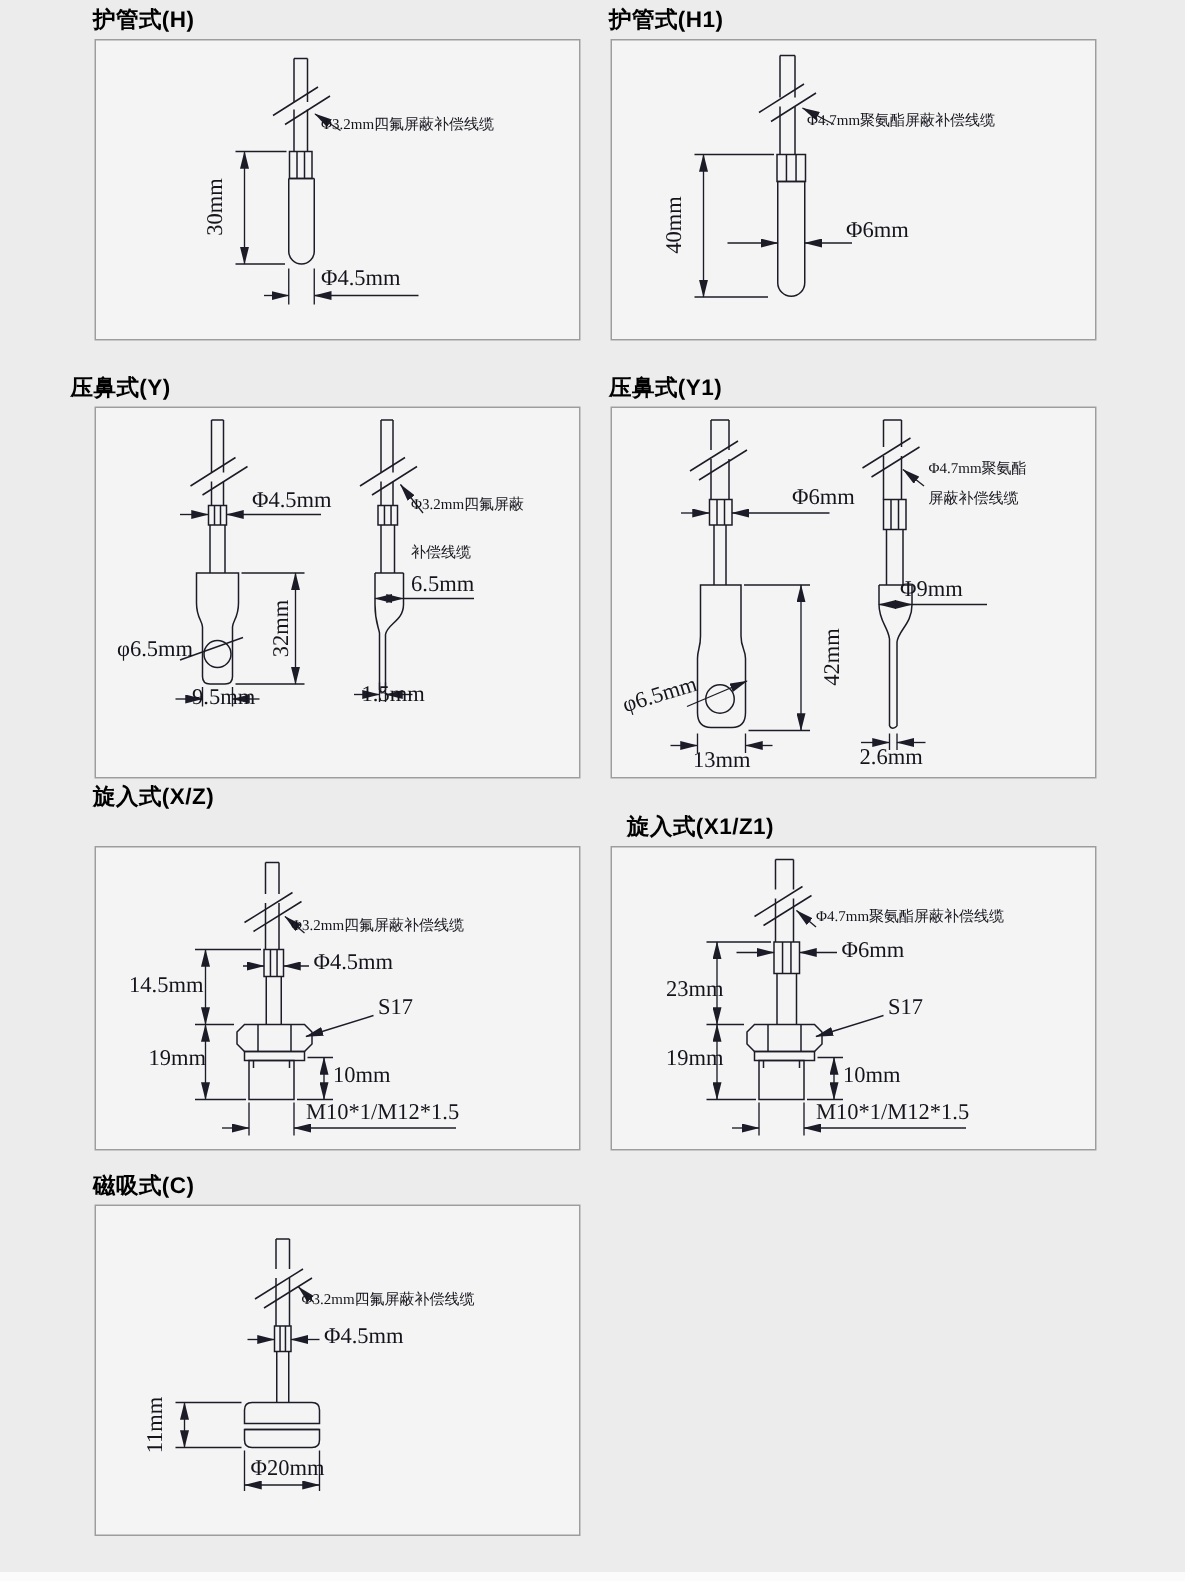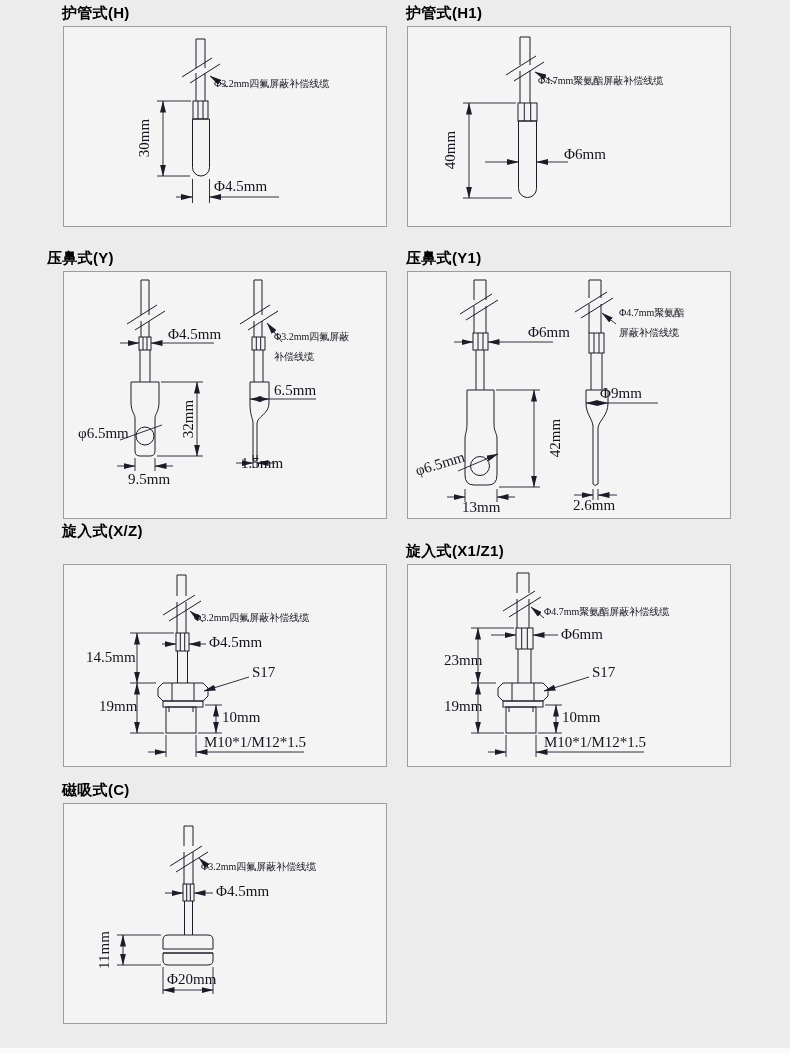--- a/index.html
+++ b/index.html
@@ -127,24 +127,24 @@
         <line x1="91" y1="194" x2="109" y2="194" marker-start="url(#aY)"></line>
         <line x1="186" y1="127" x2="205" y2="127" marker-start="url(#aY)" marker-end="url(#aY)"></line>
         <path d="M205,127 H252"></path>
         <path d="M189,183 V196 M193,183 V196"></path>
         <line x1="172" y1="191" x2="189" y2="191" marker-end="url(#aY)"></line>
         <line x1="193" y1="191" x2="211" y2="191" marker-start="url(#aY)"></line>
       </g>
     </svg>
     <div class="lab" style="left:104px;top:55px">Φ4.5mm</div>
     <div class="lab cn" style="left:210px;top:60px">Φ3.2mm四氟屏蔽</div>
-    <div class="lab cn" style="left:210px;top:80px">补偿线缆</div>
+    <div class="lab cn" style="left:210px;top:92px">补偿线缆</div>
     <div class="lab rot" style="left:104px;top:139px">32mm</div>
     <div class="lab" style="left:14px;top:154px">φ6.5mm</div>
-    <div class="lab" style="left:64px;top:200px">9.5mm</div>
+    <div class="lab" style="left:64px;top:186px">9.5mm</div>
     <div class="lab" style="left:210px;top:111px">6.5mm</div>
     <div class="lab" style="left:177px;top:184px">1.5mm</div>
   </div>
 
   <div class="ptitle" style="left:406px;top:249px">压鼻式(Y1)</div>
   <div class="panel" style="left:407px;top:271px;width:324px;height:248px">
     <svg width="322" height="246" viewBox="0 0 322 246">
       <defs>
           <marker id="aY1" markerUnits="userSpaceOnUse" markerWidth="12" markerHeight="6" viewBox="0 0 12 6" refX="11.5" refY="3" orient="auto-start-reverse">
             <path d="M0,0 L12,3 L0,6 Z" fill="#1c1c28"></path>
@@ -230,21 +230,21 @@
     </svg>
     <div class="lab cn" style="left:130px;top:48px">Φ3.2mm四氟屏蔽补偿线缆</div>
     <div class="lab" style="left:145px;top:70px">Φ4.5mm</div>
     <div class="lab" style="left:22px;top:85px">14.5mm</div>
     <div class="lab" style="left:188px;top:100px">S17</div>
     <div class="lab" style="left:35px;top:134px">19mm</div>
     <div class="lab" style="left:158px;top:145px">10mm</div>
     <div class="lab" style="left:140px;top:170px">M10*1/M12*1.5</div>
   </div>
 
-  <div class="ptitle" style="left:406px;top:542px">旋入式(X1/Z1)</div>
+  <div class="ptitle" style="left:418px;top:542px">旋入式(X1/Z1)</div>
   <div class="panel" style="left:407px;top:564px;width:324px;height:203px">
     <svg width="322" height="201" viewBox="0 0 322 201">
       <defs>
           <marker id="aX1" markerUnits="userSpaceOnUse" markerWidth="12" markerHeight="6" viewBox="0 0 12 6" refX="11.5" refY="3" orient="auto-start-reverse">
             <path d="M0,0 L12,3 L0,6 Z" fill="#1c1c28"></path>
           </marker>
         </defs>
       <g stroke="#1c1c28" stroke-width="1" fill="none">
         <path d="M109,8 H121 M109,8 V28 M121,8 V28 M109,34 V63 M121,34 V63"></path>
         <path d="M95,46 L127,26 M101,52 L133,32"></path>

